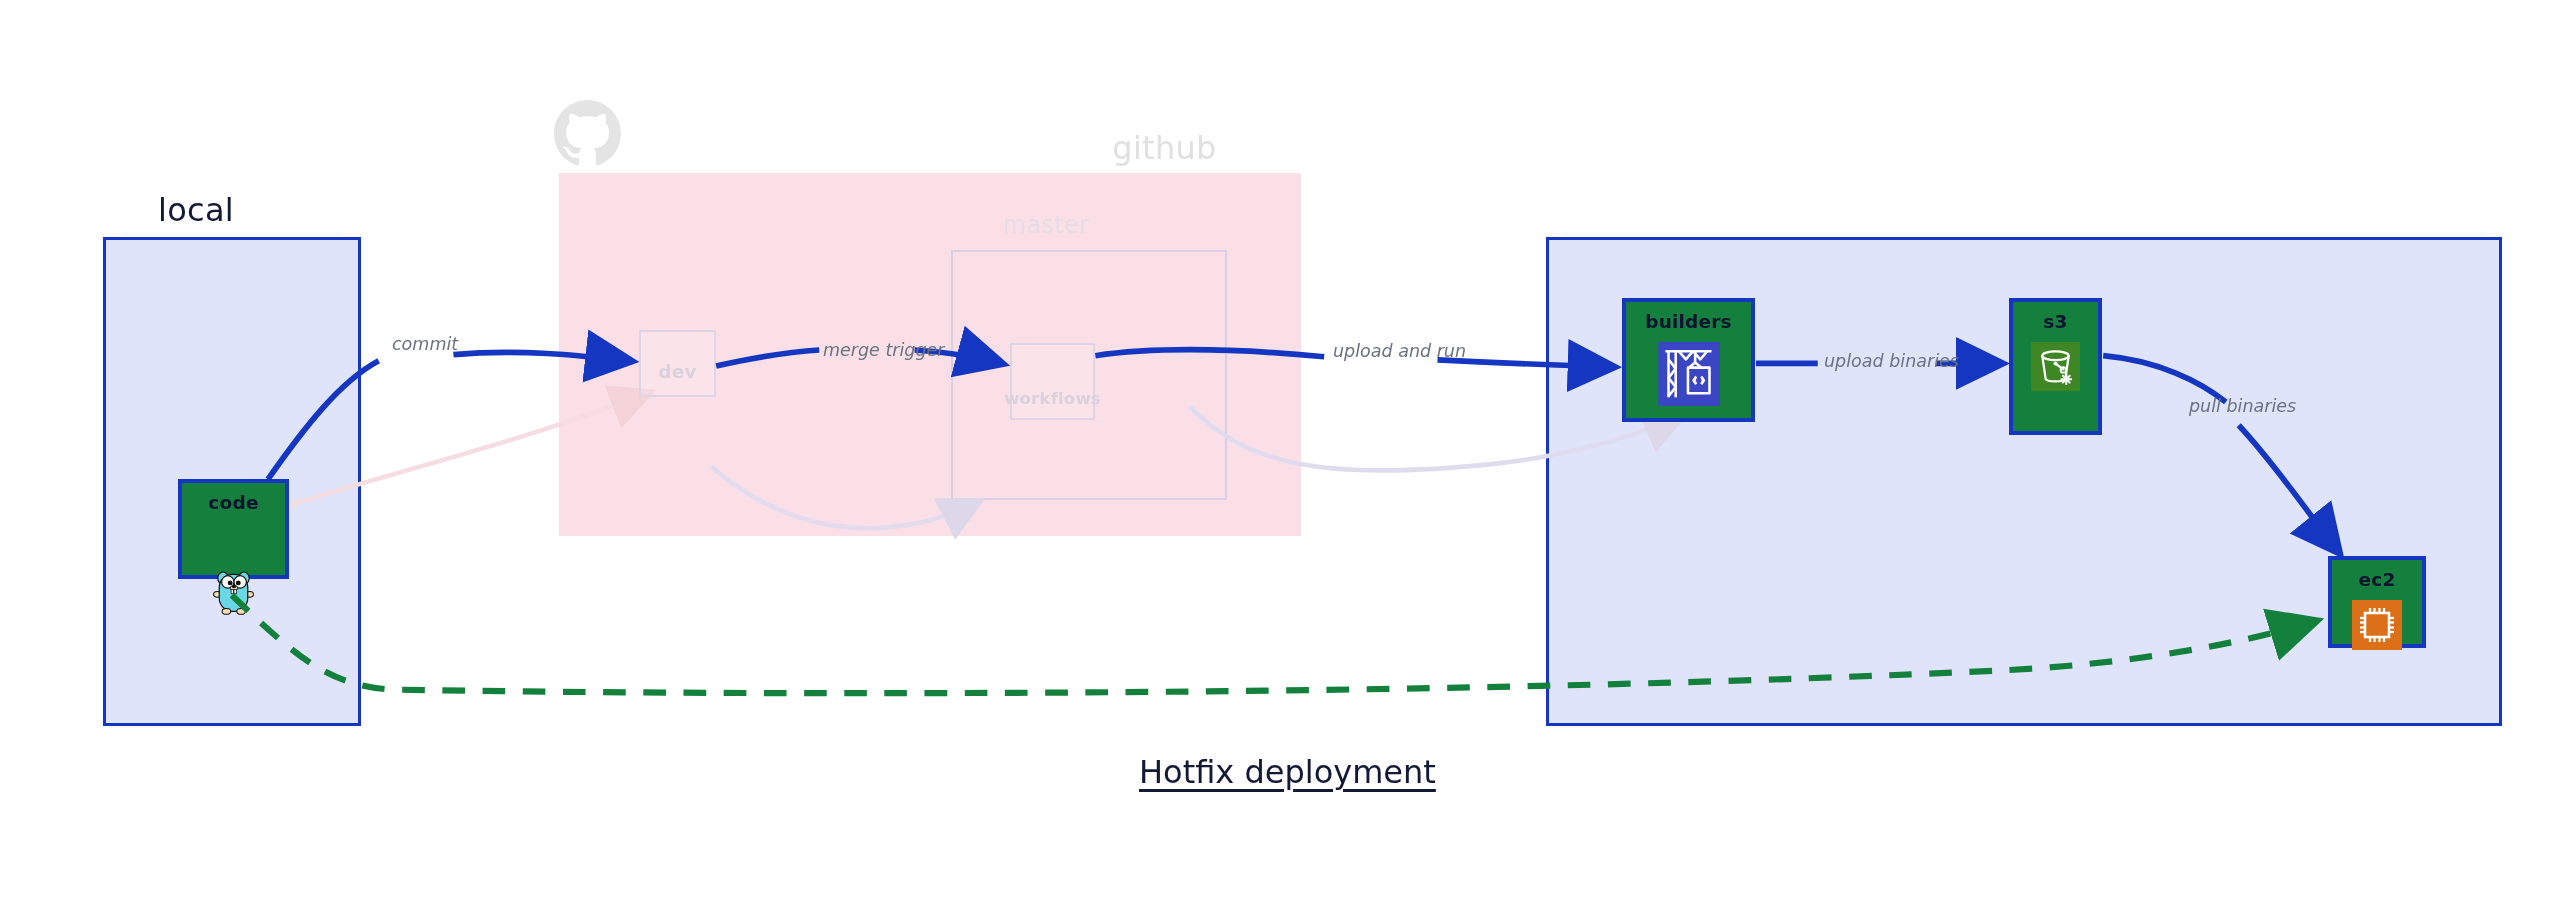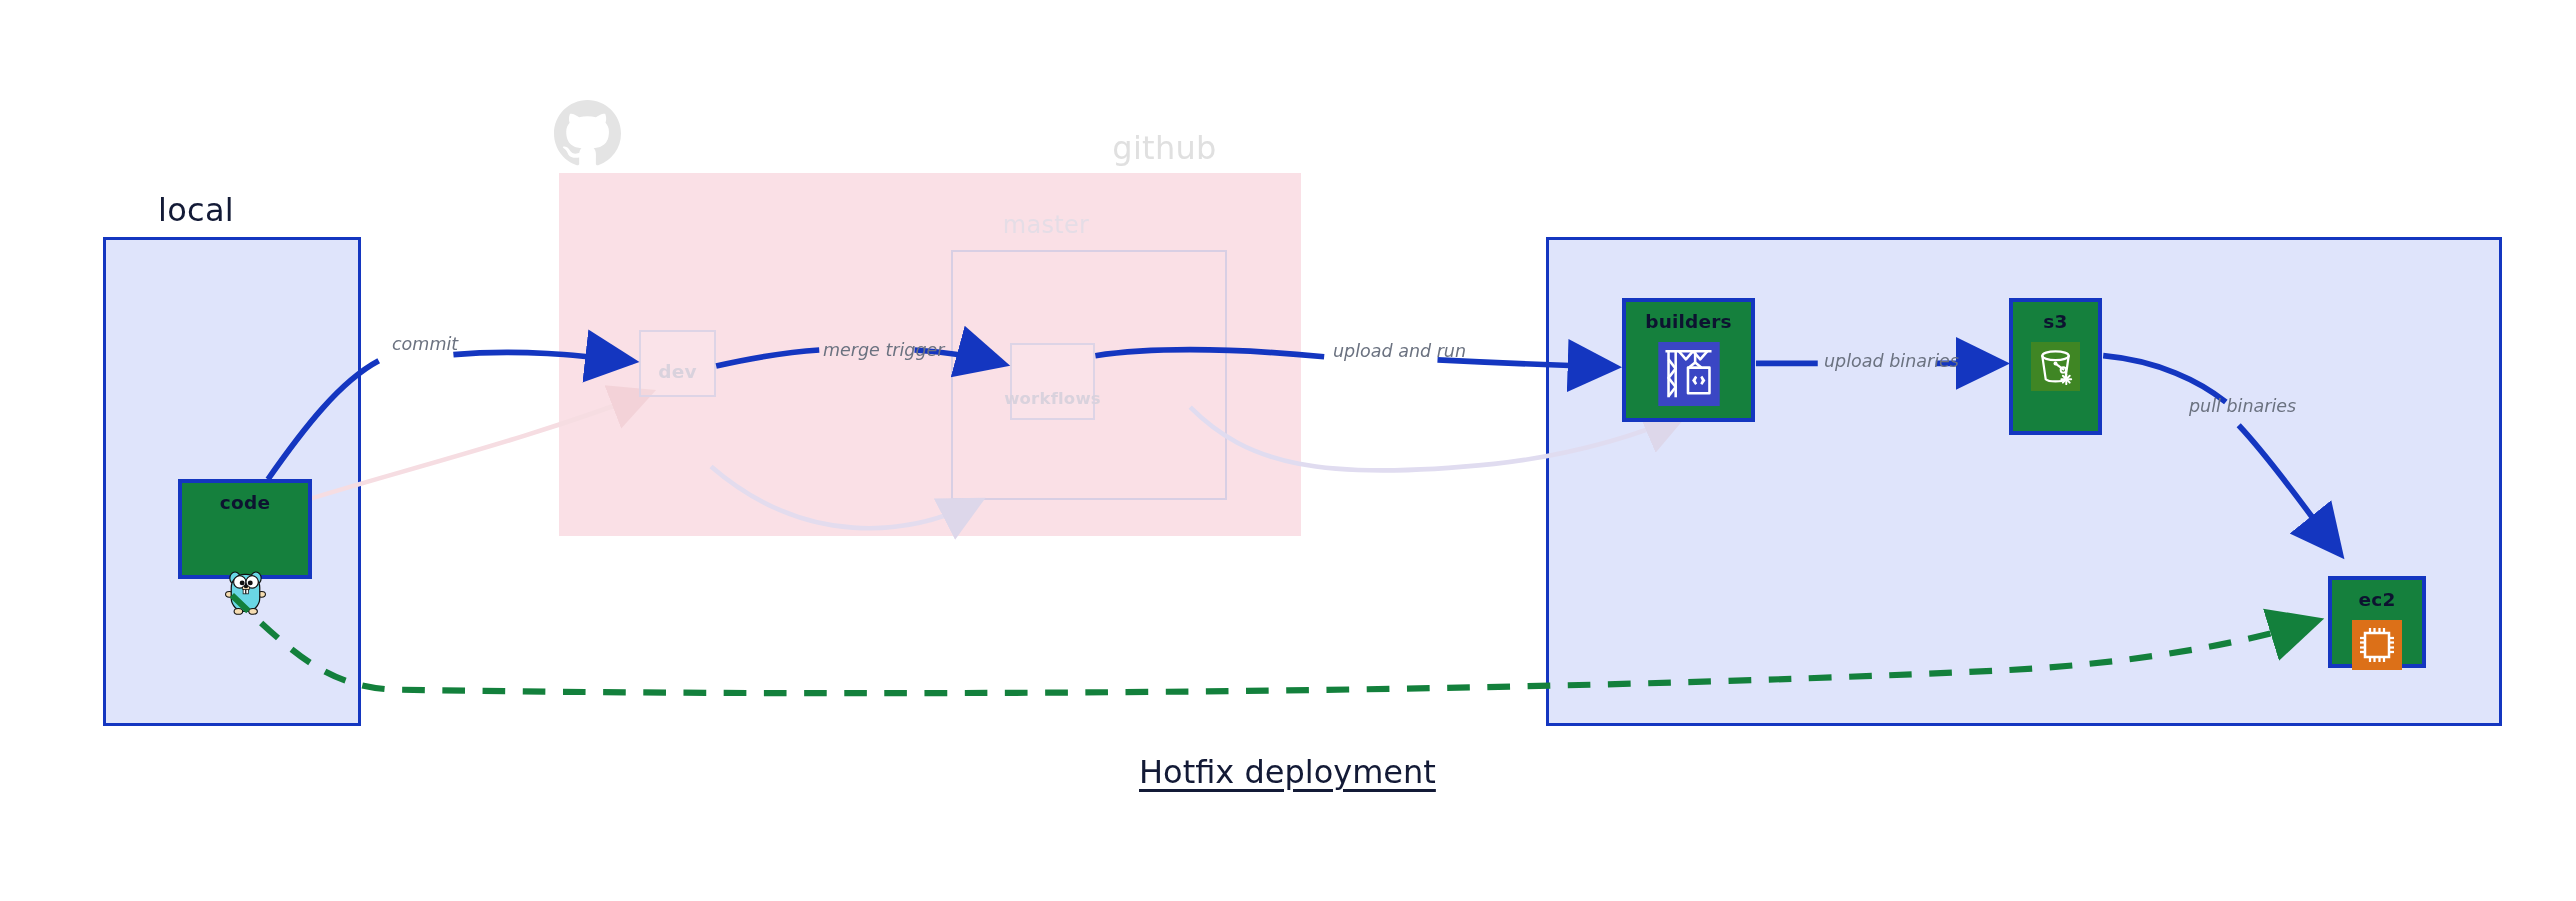--- a/index.html
+++ b/index.html
@@ -75,21 +75,21 @@
       </marker>
     </defs>
 
     <path d="M 470,1010 C 700,930 980,870 1265,760" stroke="#f6dde2" stroke-width="9" fill="none" marker-end="url(#ghost-pink)"></path>
 
     <path d="M 1380,905 C 1560,1060 1760,1045 1905,970" stroke="#e3dcee" stroke-width="9" fill="none" marker-end="url(#ghost-lav)"></path>
 
     <path d="M 2310,790 C 2420,900 2560,935 2900,900 C 3080,880 3200,835 3270,805" stroke="#e0dcf0" stroke-width="9" fill="none" marker-end="url(#ghost-lav)"></path>
   </svg>
 
-  <div class="node node-active" style="left:178px;top:479px;width:134px;height:100px;gap:39px;">
+  <div class="node node-active" style="left:178px;top:479px;width:111px;height:100px;gap:39px;">
     <div class="node-title">code</div>
     <div class="node-icon">
       <svg width="57" height="57" viewBox="0 0 120 120">
         <g>
 
           <ellipse cx="38" cy="34" rx="11" ry="13" fill="#6ad7e5" stroke="#111" stroke-width="2.4"></ellipse>
           <ellipse cx="82" cy="34" rx="11" ry="13" fill="#6ad7e5" stroke="#111" stroke-width="2.4"></ellipse>
 
           <ellipse cx="26" cy="68" rx="8" ry="6" fill="#f6ddb2" stroke="#111" stroke-width="2.2"></ellipse>
           <ellipse cx="94" cy="68" rx="8" ry="6" fill="#f6ddb2" stroke="#111" stroke-width="2.2"></ellipse>
@@ -165,21 +165,21 @@
         <g stroke="#fff" stroke-width="4" stroke-linecap="round">
           <path d="M72 66 L72 86"></path>
           <path d="M62 76 L82 76"></path>
           <path d="M65 69 L79 83"></path>
           <path d="M79 69 L65 83"></path>
         </g>
       </svg>
     </div>
   </div>
 
-  <div class="node node-active" style="left:2328px;top:576px;width:98px;height:92px;">
+  <div class="node node-active" style="left:2328px;top:556px;width:98px;height:92px;">
     <div class="node-title">ec2</div>
     <div class="node-icon">
       <svg width="50" height="50" viewBox="0 0 100 100">
         <rect x="0" y="0" width="100" height="100" fill="#dc7018"></rect>
         <rect x="26" y="26" width="48" height="48" fill="none" stroke="#fff" stroke-width="5"></rect>
         <g stroke="#fff" stroke-width="4.5" stroke-linecap="butt">
           <path d="M36 16 L36 26"></path>
             <path d="M45 16 L45 26"></path>
           <path d="M55 16 L55 26"></path>
             <path d="M64 16 L64 26"></path>

